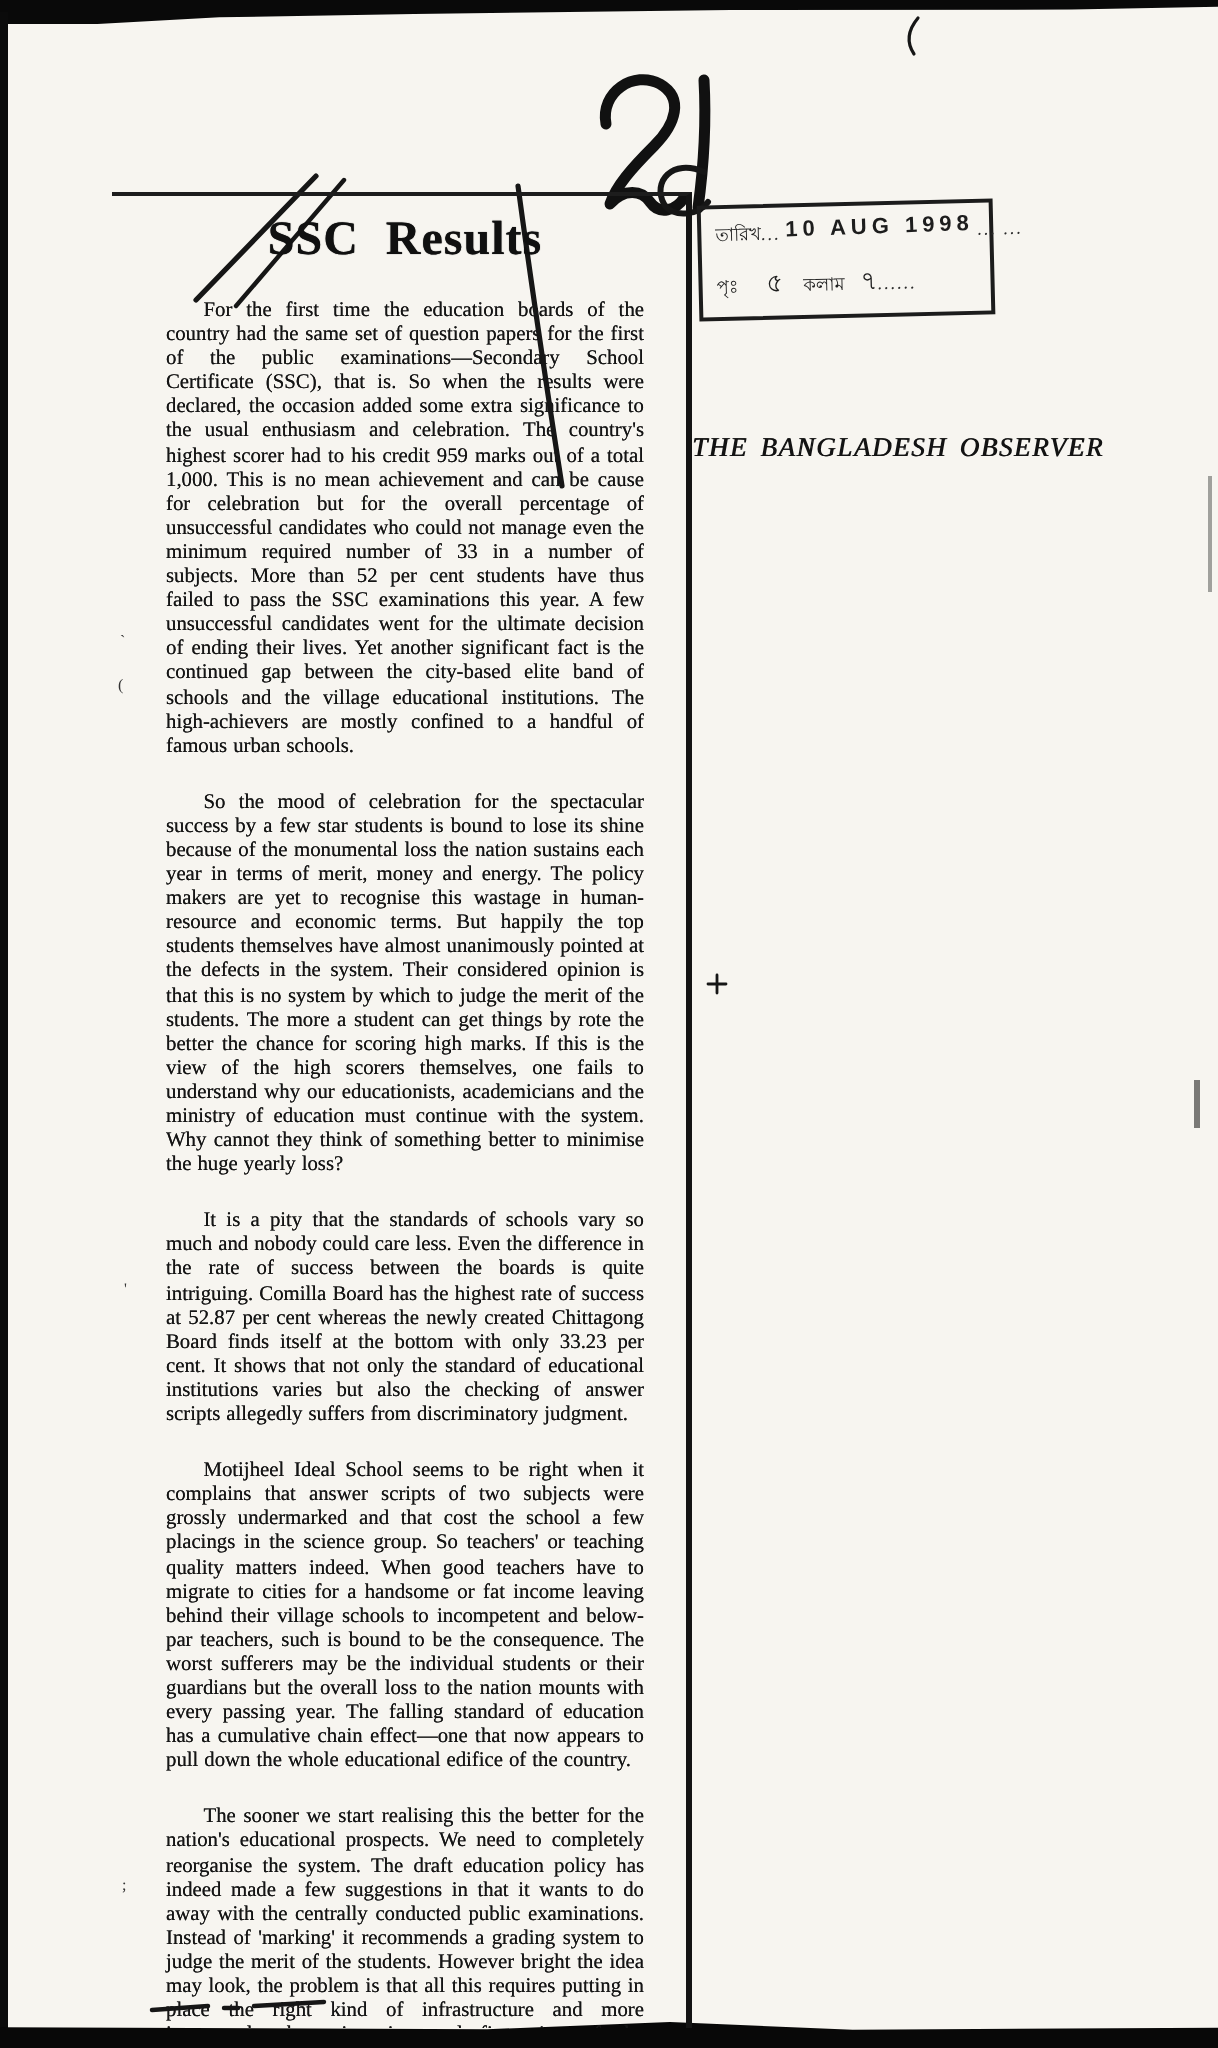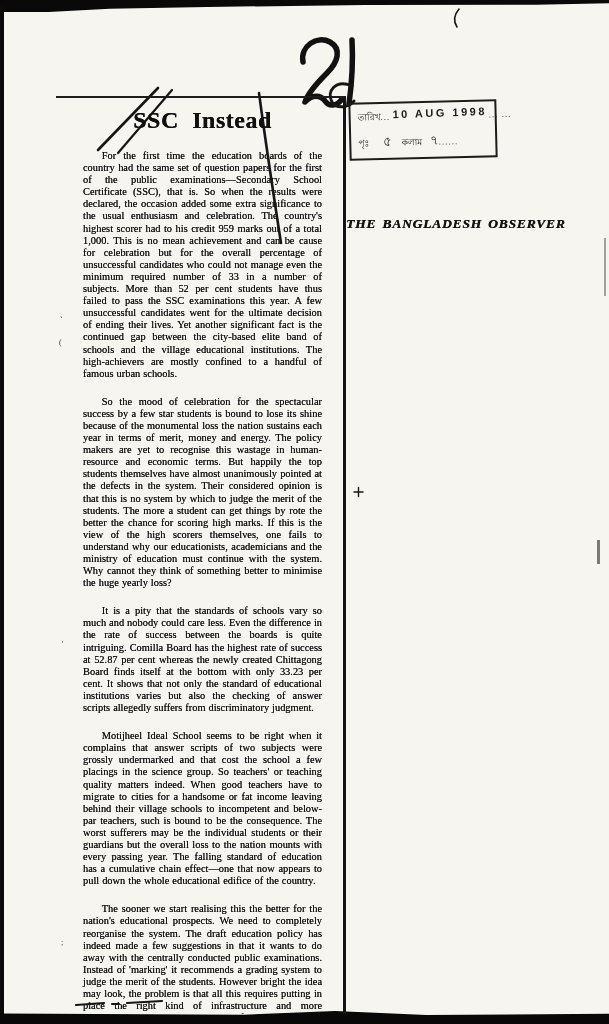--- a/index.html
+++ b/index.html
@@ -70,21 +70,21 @@
     margin:0 2px;
   }
   .stamp-row2{margin-top:7px;}
   .stamp-num{font-size:13px;font-family:"DejaVu Sans",sans-serif;margin:0 10px 0 14px;}
   .stamp-num.col{margin:0 0 0 8px;}
 
   
   .masthead{
     position:absolute;left:346px;top:216px;width:250px;
     font-family:"Liberation Serif",serif;
-    font-weight:bold;font-style:italic;
+    font-weight:normal;font-style:italic;
     font-size:13.5px;letter-spacing:.8px;word-spacing:2px;
     color:#131313;
     text-shadow:.4px 0 0 #131313;
   }
 
   .pen-marks{position:absolute;left:0;top:0;pointer-events:none;}
   .visually-hidden{position:absolute;width:1px;height:1px;overflow:hidden;clip:rect(0 0 0 0);white-space:nowrap;}
   .speck{position:absolute;font-size:8px;color:#333;}
 </style>
 </head>
@@ -117,21 +117,21 @@
 
       <path d="M 459,9 C 454,15 453,21 457,27" stroke-width="1.6"></path>
 
       <path d="M 354,492 h 9 M 358.5,487.5 v 9" stroke-width="1.4"></path>
 
       <path d="M 76,1005 L 104,1003 M 112,1004 L 119,1004 M 127,1003 L 162,1001" stroke-width="2.2"></path>
     </g>
   </svg>
 
   <div class="article-clip">
-    <h1 class="article-title">SSC Instead</h1>
+    <h1 class="article-title">SSC Results</h1>
     <div class="article-body">
       <p>For the first time the education boards of the country had the same set of question papers for the first of the public examinations—Secondary School Certificate (SSC), that is. So when the results were declared, the occasion added some extra significance to the usual enthusiasm and celebration. The country's highest scorer had to his credit 959 marks out of a total 1,000. This is no mean achievement and can be cause for celebration but for the overall percentage of unsuccessful candidates who could not manage even the minimum required number of 33 in a number of subjects. More than 52 per cent students have thus failed to pass the SSC examinations this year. A few unsuccessful candidates went for the ultimate decision of ending their lives. Yet another significant fact is the continued gap between the city-based elite band of schools and the village educational institutions. The high-achievers are mostly confined to a handful of famous urban schools.</p>
       <p>So the mood of celebration for the spectacular success by a few star students is bound to lose its shine because of the monumental loss the nation sustains each year in terms of merit, money and energy. The policy makers are yet to recognise this wastage in human-resource and economic terms. But happily the top students themselves have almost unanimously pointed at the defects in the system. Their considered opinion is that this is no system by which to judge the merit of the students. The more a student can get things by rote the better the chance for scoring high marks. If this is the view of the high scorers themselves, one fails to understand why our educationists, academicians and the ministry of education must continue with the system. Why cannot they think of something better to minimise the huge yearly loss?</p>
       <p>It is a pity that the standards of schools vary so much and nobody could care less. Even the difference in the rate of success between the boards is quite intriguing. Comilla Board has the highest rate of success at 52.87 per cent whereas the newly created Chittagong Board finds itself at the bottom with only 33.23 per cent. It shows that not only the standard of educational institutions varies but also the checking of answer scripts allegedly suffers from discriminatory judgment.</p>
       <p>Motijheel Ideal School seems to be right when it complains that answer scripts of two subjects were grossly undermarked and that cost the school a few placings in the science group. So teachers' or teaching quality matters indeed. When good teachers have to migrate to cities for a handsome or fat income leaving behind their village schools to incompetent and below-par teachers, such is bound to be the consequence. The worst sufferers may be the individual students or their guardians but the overall loss to the nation mounts with every passing year. The falling standard of education has a cumulative chain effect—one that now appears to pull down the whole educational edifice of the country.</p>
       <p>The sooner we start realising this the better for the nation's educational prospects. We need to completely reorganise the system. The draft education policy has indeed made a few suggestions in that it wants to do away with the centrally conducted public examinations. Instead of 'marking' it recommends a grading system to judge the merit of the students. However bright the idea may look, the problem is that all this requires putting in place the right kind of infrastructure and more importantly the orientation and finetuning of the teaching standard. Money, although a material concern, is also very important in this case. Since the aim is to take a fresh look at the system, it has to be done in full. No half-hearted attempt will do. Let there be enough money to carry out the reorganisation programme of our education.</p>
     </div>
   </div>
 
   <div class="stamp">

